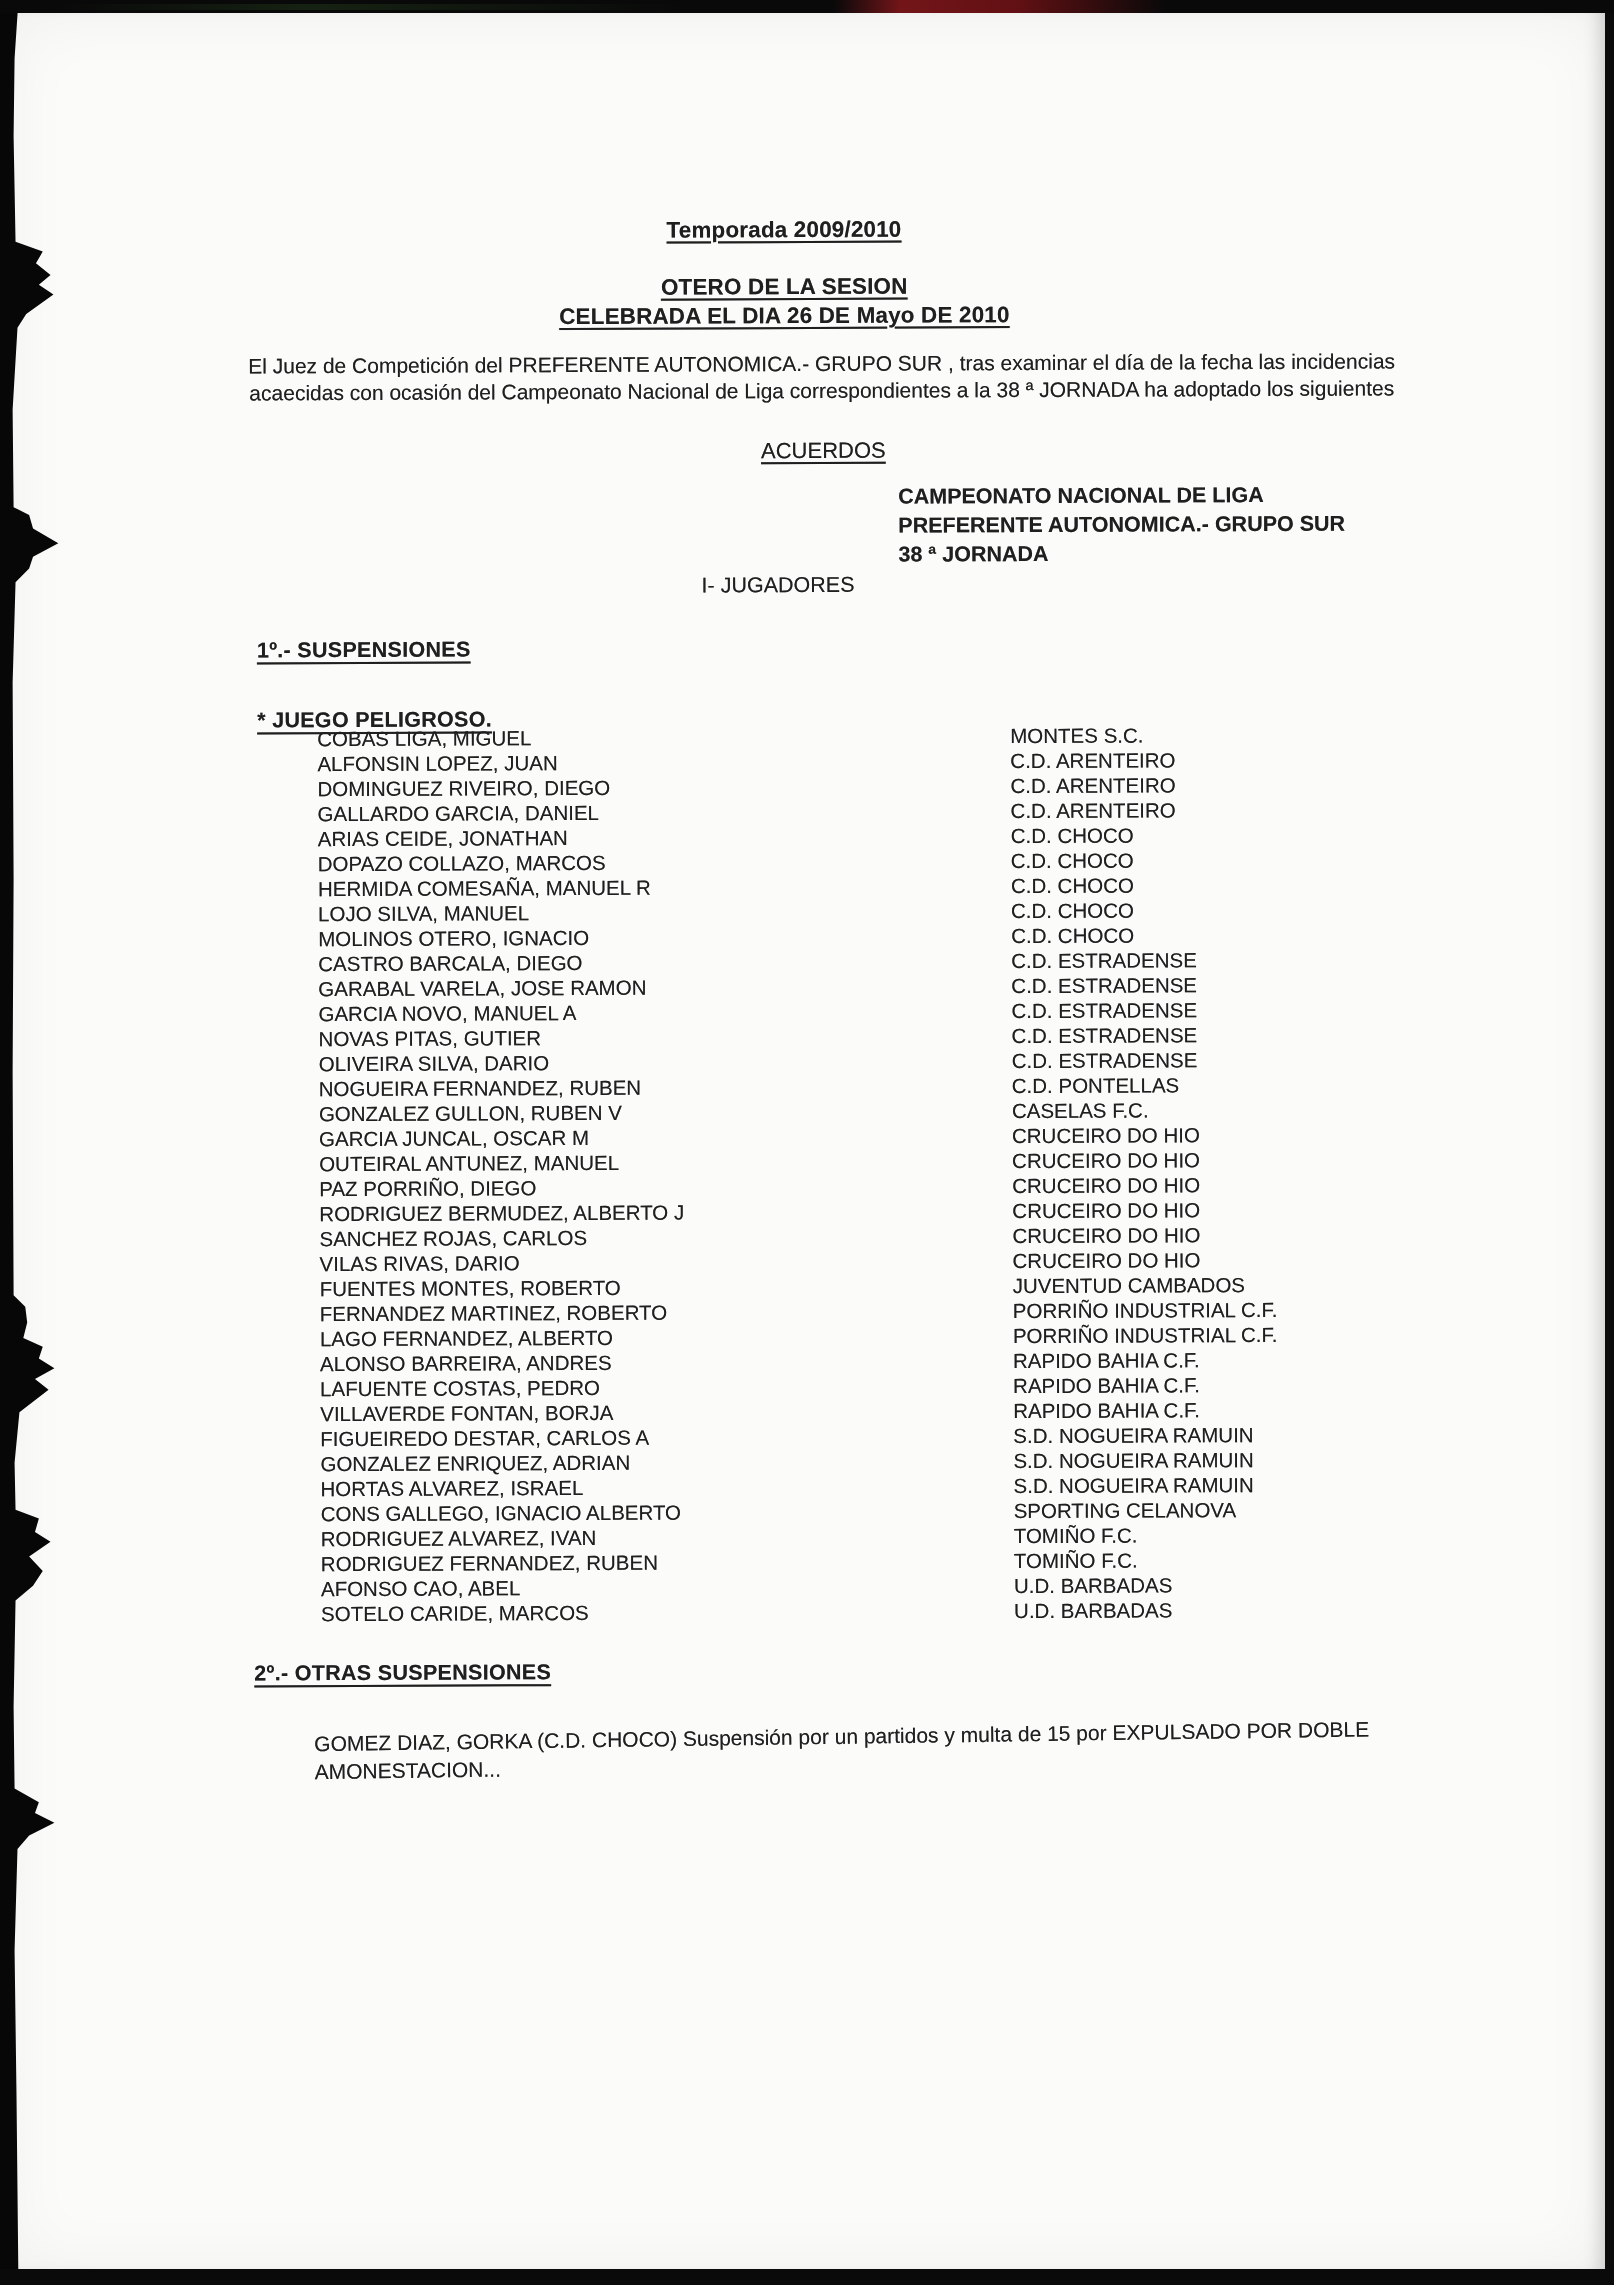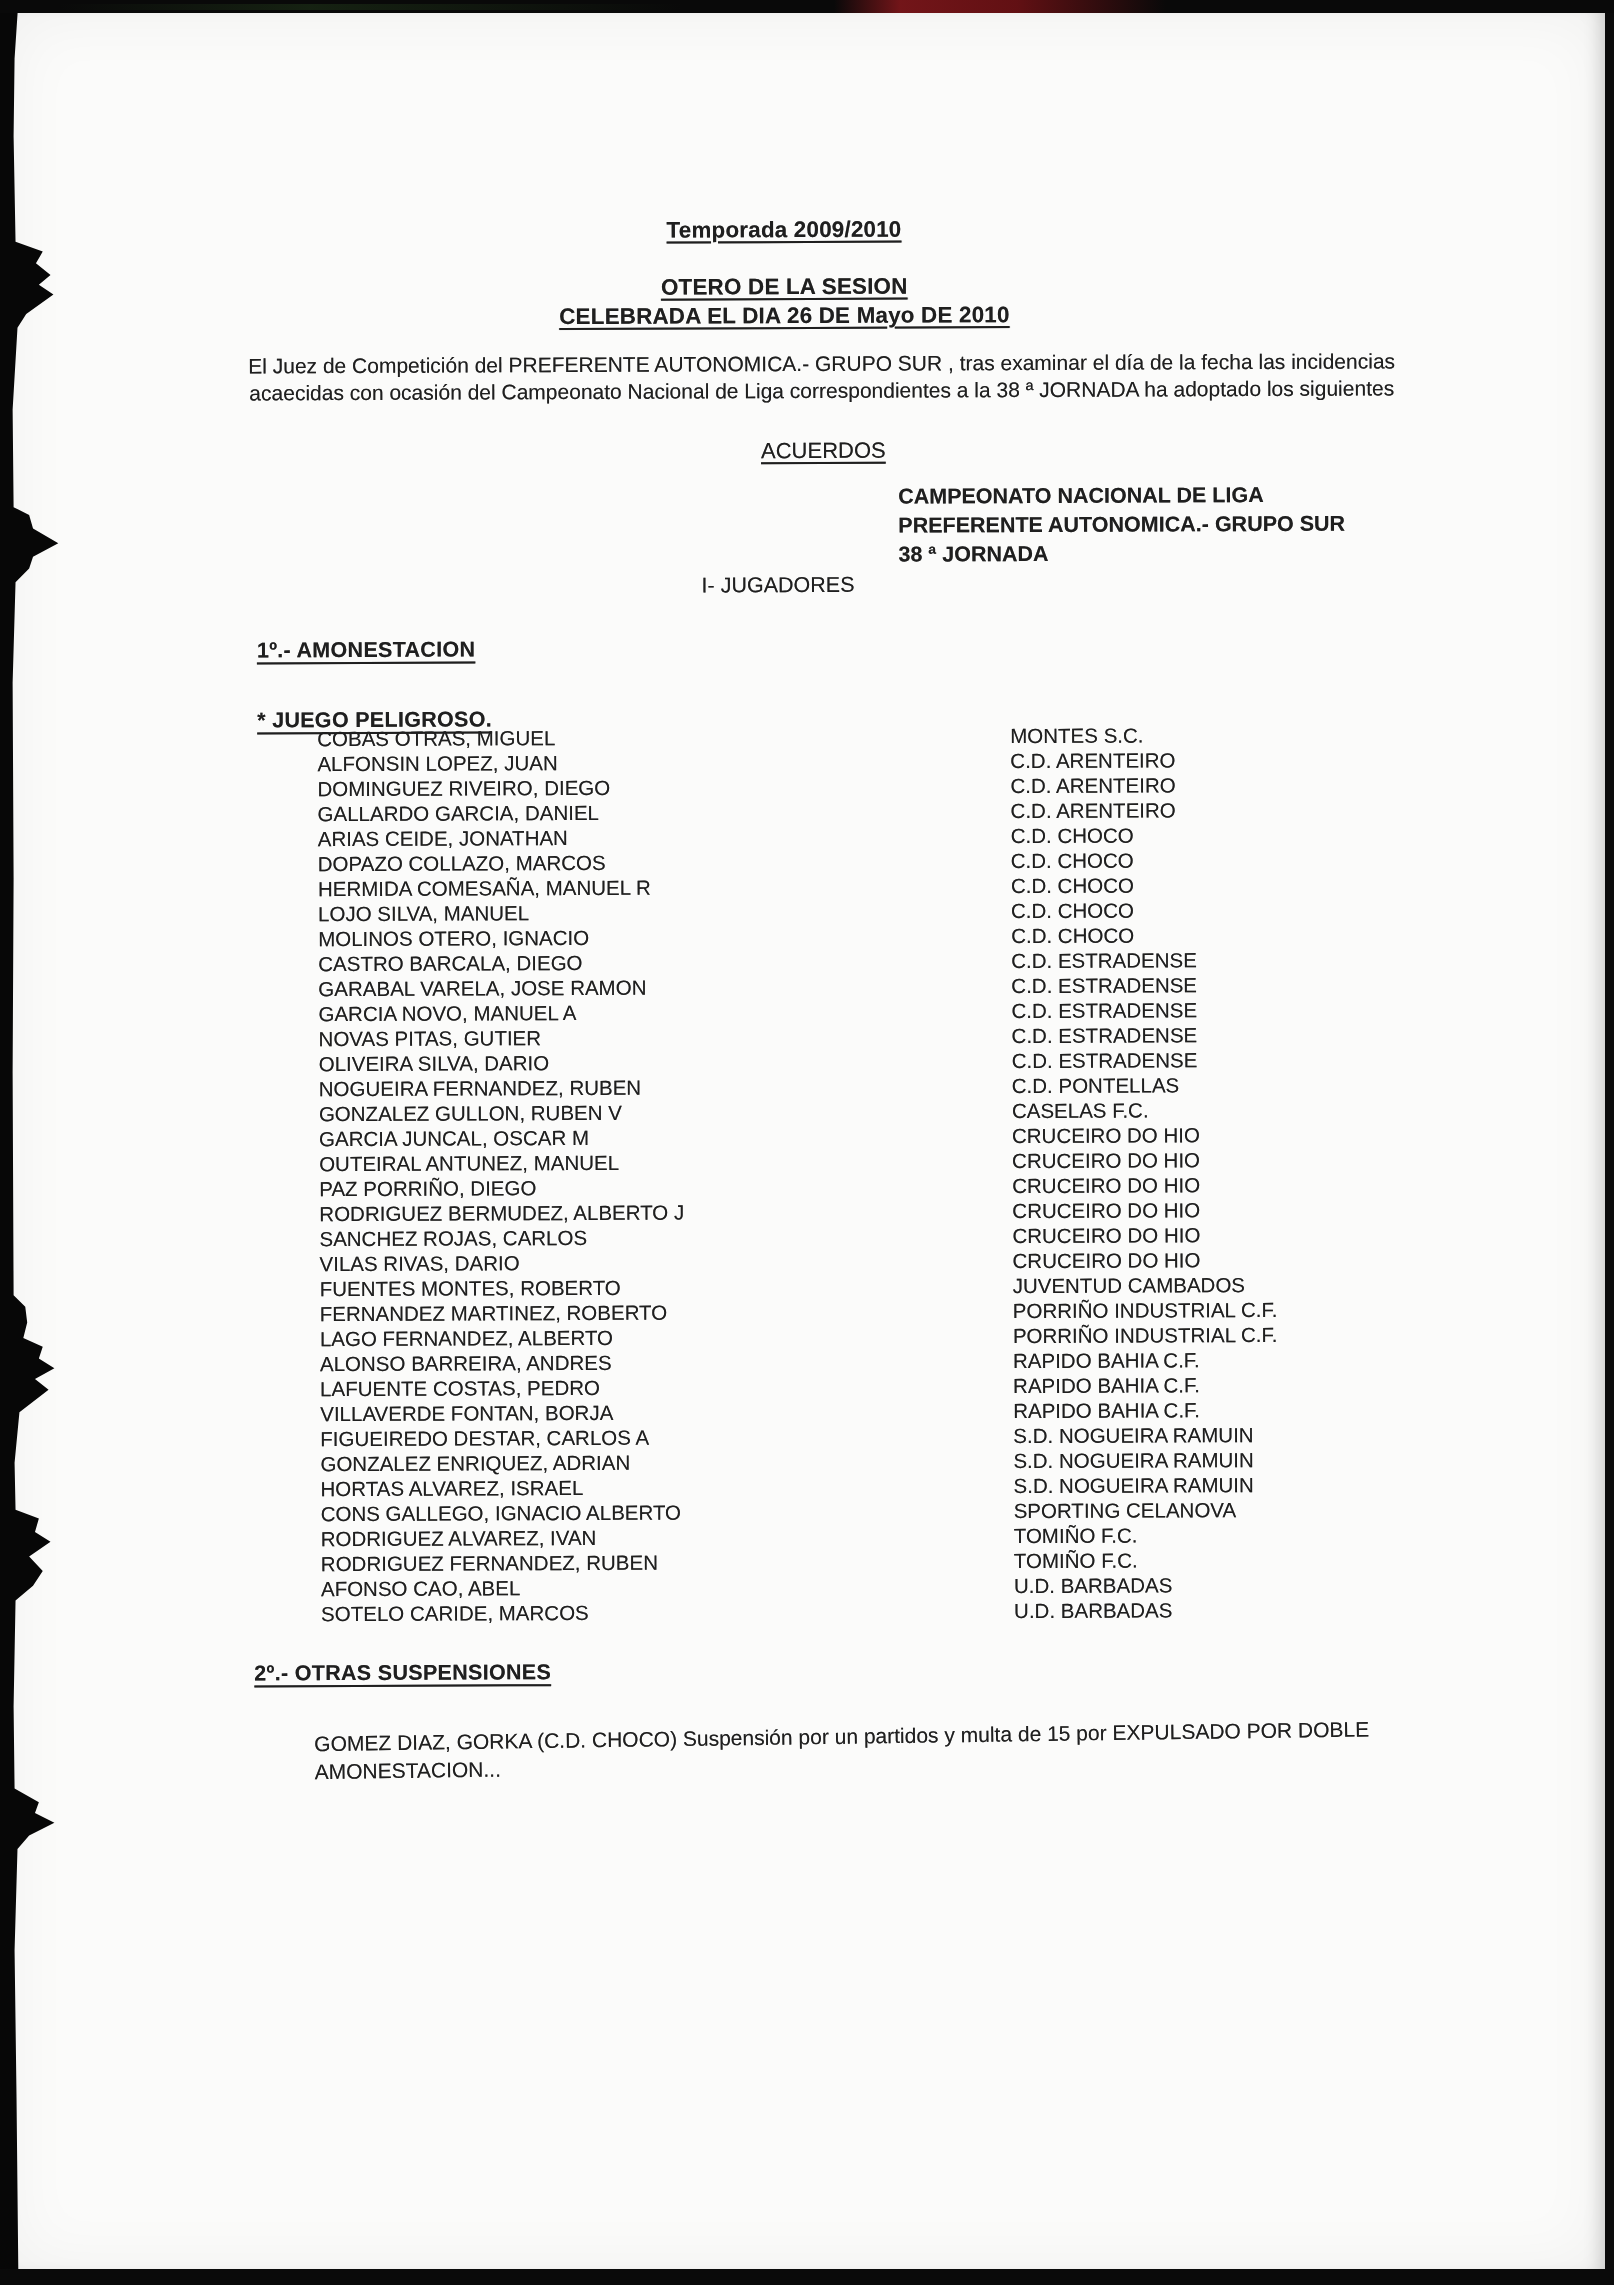--- a/index.html
+++ b/index.html
@@ -129,29 +129,29 @@
       <div class="competition-line">CAMPEONATO NACIONAL DE LIGA</div>
       <div class="competition-line">PREFERENTE AUTONOMICA.- GRUPO SUR</div>
       <div class="competition-line">38 ª JORNADA</div>
     </div>
 
     <div class="abs" style="left:704px; top:573px;">
       <span class="h-jugadores">I- JUGADORES</span>
     </div>
 
     <div class="abs" style="left:259px; top:636px;">
-      <span class="h-section">1º.- AMONESTACION</span>
+      <span class="h-section">1º.- SUSPENSIONES</span>
     </div>
 
     <div class="abs" style="left:259px; top:706px;">
       <span class="h-section">* JUEGO PELIGROSO.</span>
     </div>
 
     <div class="abs sanctions-list" style="left:319px; top:724px; width:1170px;">
-        <div class="sanction-row"><span class="player">COBAS OTRAS, MIGUEL</span><span class="club">MONTES S.C.</span></div>
+        <div class="sanction-row"><span class="player">COBAS LIGA, MIGUEL</span><span class="club">MONTES S.C.</span></div>
         <div class="sanction-row"><span class="player">ALFONSIN LOPEZ, JUAN</span><span class="club">C.D. ARENTEIRO</span></div>
         <div class="sanction-row"><span class="player">DOMINGUEZ RIVEIRO, DIEGO</span><span class="club">C.D. ARENTEIRO</span></div>
         <div class="sanction-row"><span class="player">GALLARDO GARCIA, DANIEL</span><span class="club">C.D. ARENTEIRO</span></div>
         <div class="sanction-row"><span class="player">ARIAS CEIDE, JONATHAN</span><span class="club">C.D. CHOCO</span></div>
         <div class="sanction-row"><span class="player">DOPAZO COLLAZO, MARCOS</span><span class="club">C.D. CHOCO</span></div>
         <div class="sanction-row"><span class="player">HERMIDA COMESAÑA, MANUEL R</span><span class="club">C.D. CHOCO</span></div>
         <div class="sanction-row"><span class="player">LOJO SILVA, MANUEL</span><span class="club">C.D. CHOCO</span></div>
         <div class="sanction-row"><span class="player">MOLINOS OTERO, IGNACIO</span><span class="club">C.D. CHOCO</span></div>
         <div class="sanction-row"><span class="player">CASTRO BARCALA, DIEGO</span><span class="club">C.D. ESTRADENSE</span></div>
         <div class="sanction-row"><span class="player">GARABAL VARELA, JOSE RAMON</span><span class="club">C.D. ESTRADENSE</span></div>

